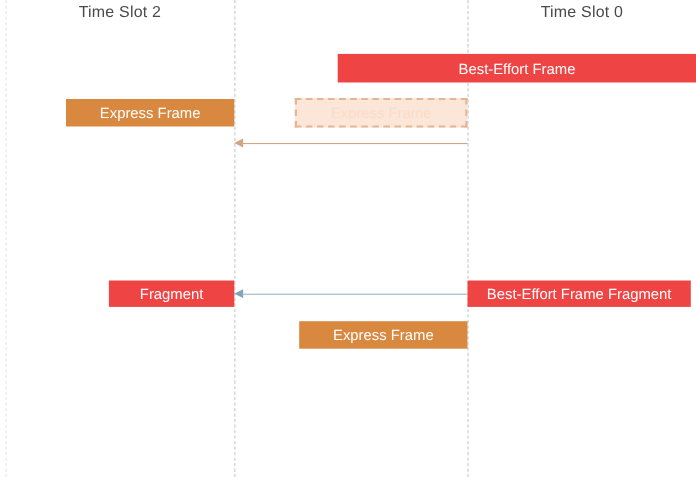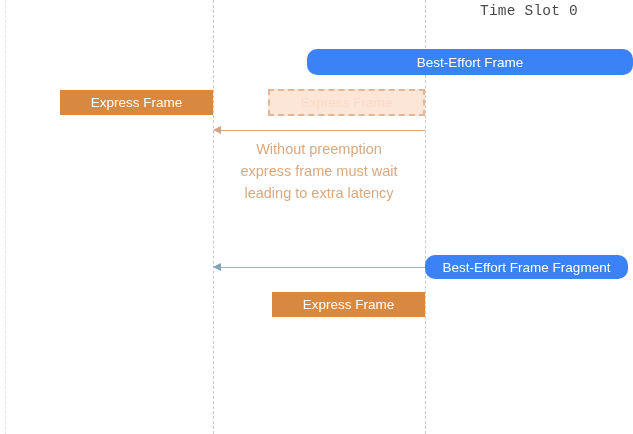--- a/index.html
+++ b/index.html
@@ -45,21 +45,21 @@
   .bar {
     position: absolute;
     display: flex;
     align-items: center;
     justify-content: center;
     font-size: 13.5px;
     color: #ffffff;
     white-space: nowrap;
     box-sizing: border-box;
   }
-  .bar.blue  { background: #3b82f6; border-radius: 10px; }
+  .bar.blue  { background: #ef4444; }
   .bar.orange{ background: #d8883f; }
   .bar.ghost {
     background: #fbe6d8;
     border: 2px dashed #e3b795;
     color: #fbdcc8;
   }
 
   
   .arrow {
     position: absolute;
@@ -100,37 +100,36 @@
 </style>
 </head>
 <body>
 
 <div id="diagram">
 
   <div class="divider faint" style="left:5px;"></div>
   <div class="divider" style="left:213px;"></div>
   <div class="divider" style="left:425px;"></div>
 
-  <div class="slot-header" style="left:425px; width:208px;font-family:Liberation Mono, monospace;">Time Slot 0</div>
+  <div class="slot-header" style="left:5px;  width:208px;">Time Slot 2</div>
+  <div class="slot-header" style="left:425px; width:208px;">Time Slot 0</div>
 
   <div class="bar blue" style="left:307px; top:49px; width:326px; height:26px;">Best-Effort Frame</div>
 
   <div class="bar orange" style="left:60px; top:90px; width:153px; height:25px;">Express Frame</div>
 
   <div class="bar ghost" style="left:268px; top:89px; width:157px; height:27px;">Express Frame</div>
 
   <div class="arrow orange" style="left:213px; top:130px; width:212px;">
     <span class="head"></span>
     <span class="shaft"></span>
   </div>
 
-  <div class="caption" style="left:213px; top:138px; width:212px;">Without preemption
-express frame must wait
-leading to extra  latency</div>
 
+  <div class="bar blue" style="left:99px; top:255px; width:114px; height:24px;">Fragment</div>
 
   <div class="bar blue" style="left:425px; top:255px; width:203px; height:24px;text-align:right;">Best-Effort Frame Fragment</div>
 
   <div class="arrow blue" style="left:213px; top:267px; width:212px;">
     <span class="head"></span>
     <span class="shaft"></span>
   </div>
 
   <div class="bar orange" style="left:272px; top:292px; width:153px; height:25px;">Express Frame</div>
 

